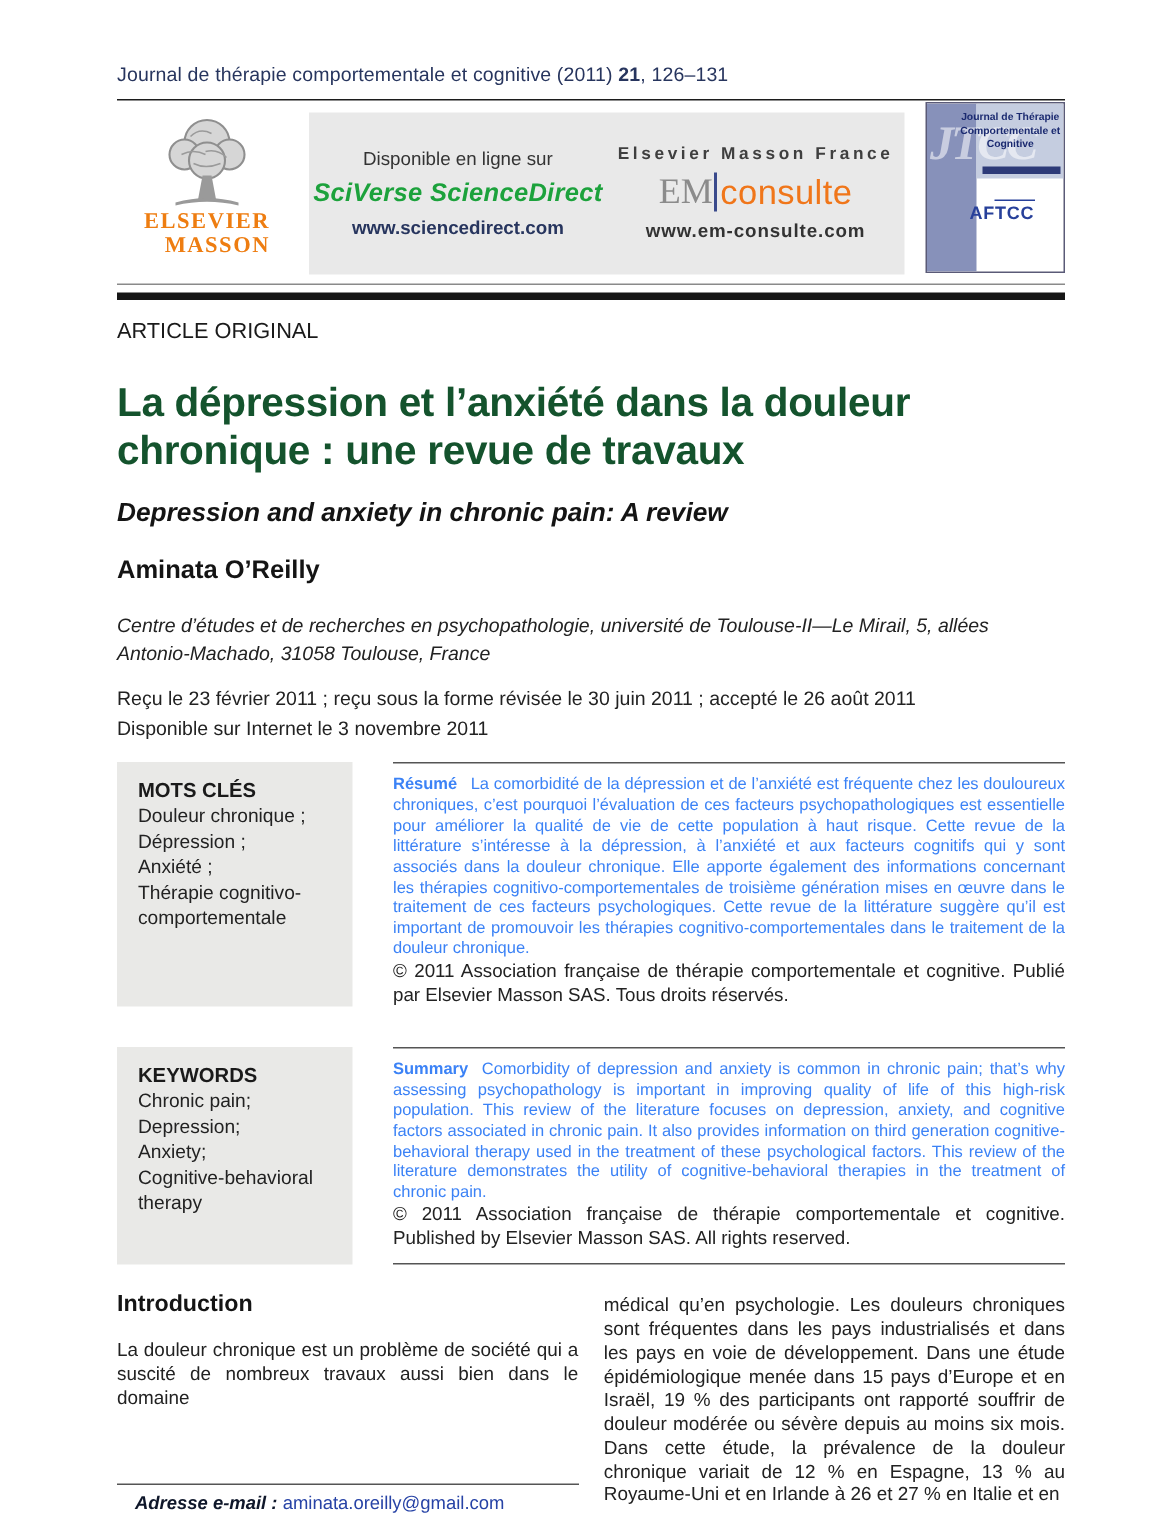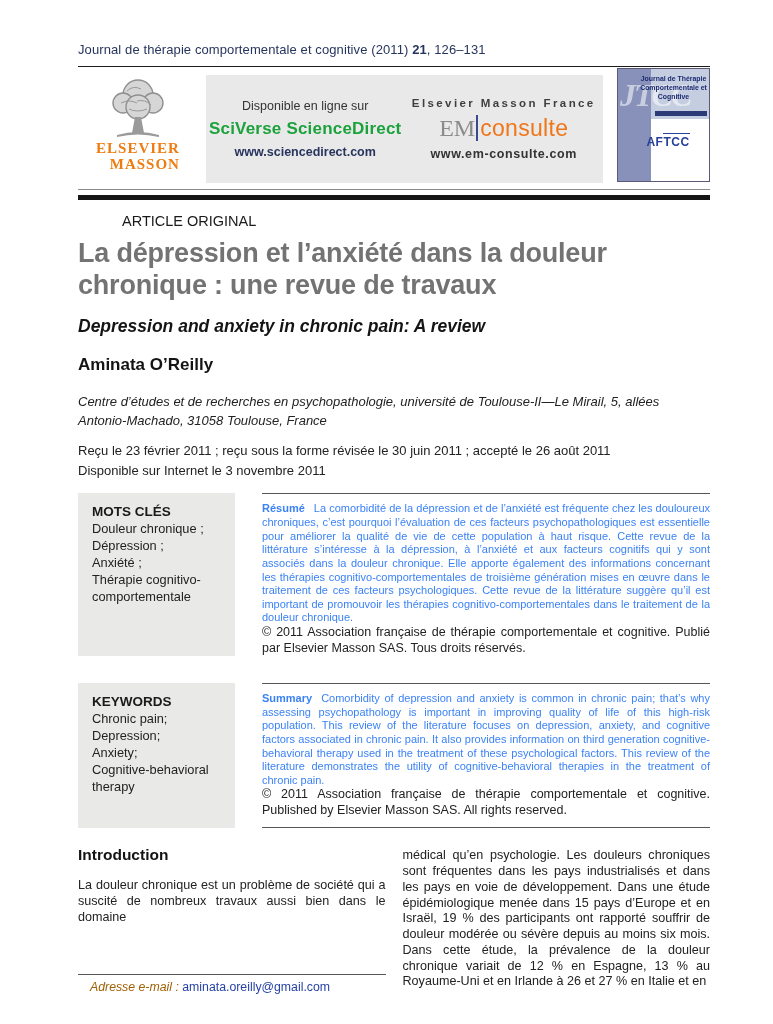--- a/index.html
+++ b/index.html
@@ -20,43 +20,43 @@
   .rule-thin { border:none; border-top:1.5px solid #1c1c1c; margin-top:9px; }
   .rule-hair { border:none; border-top:1px solid #8a8a8a; }
 
   
   .header-band { display:flex; align-items:stretch; height:108px; margin-top:8px; }
   .logo-block { width:120px; display:flex; flex-direction:column; align-items:center; justify-content:flex-start; padding-top:2px; }
   .logo-text { font-family:"Liberation Serif","DejaVu Serif",serif; color:#ee7d11; font-size:15px; font-weight:bold; letter-spacing:1px; line-height:1.08; text-align:right; margin-top:1px; }
   .gray-box { flex:1; margin-left:8px; background:#e9e9e9; display:flex; align-items:center; }
   .gray-cell { flex:1; display:flex; flex-direction:column; align-items:center; justify-content:center; gap:6px; }
   .avail-label { font-size:12.5px; color:#333; }
-  .sciverse { font-size:17px; font-weight:bold; color:#1ca23c; letter-spacing:.2px; }
+  .sciverse { font-size:17px; font-weight:bold; color:#1ca23c; letter-spacing:.2px;font-style:italic; }
   .sd-url { font-size:12.5px; color:#27355e; font-weight:bold; }
   .emf { font-size:11.5px; color:#3f3f3f; letter-spacing:2.4px; font-weight:bold; }
   .em-brand { display:flex; align-items:center; line-height:1; }
   .em-brand .em { font-family:"Liberation Serif","DejaVu Serif",serif; font-size:24px; color:#8b8b8b; }
   .em-brand .sep { display:inline-block; width:2px; height:26px; background:#3a4a8c; margin:0 2px 0 1px; }
   .em-brand .consulte { font-size:23px; color:#f0761a; letter-spacing:.3px; }
   .em-url { font-size:12.5px; color:#333; font-weight:bold; letter-spacing:.6px; }
 
   
   .cover { position:relative; width:93px; height:114px; margin-left:14px; margin-top:-7px; border:1px solid #5a5a77; background:#ffffff; overflow:hidden; flex-shrink:0; }
   .cover-strip { position:absolute; left:0; top:0; width:33px; height:100%; background:#8791ba; }
   .cover-top { position:absolute; left:33px; top:0; right:0; height:50px; background:#c5cde0; }
   .cover-title { position:absolute; top:6px; left:22px; right:2px; font-size:6.9px; font-weight:bold; color:#1b2a70; text-align:center; line-height:1.3; }
   .cover-watermark { position:absolute; top:8px; left:2px; font-family:"Liberation Serif","DejaVu Serif",serif; font-style:italic; font-weight:bold; font-size:32px; letter-spacing:-2px; color:rgba(255,255,255,.55); }
   .cover-bar { position:absolute; left:37px; top:42px; width:52px; height:5px; background:#2d3a78; }
   .cover-logo { position:absolute; left:24px; top:66px; width:52px; text-align:center; font-size:12px; font-weight:bold; color:#27409a; letter-spacing:.5px; }
   .cover-logo .over { border-top:1.5px solid #27409a; padding-top:1px; }
 
   
   .black-bar { height:5px; background:#161616; margin-top:5px; }
-  .section-label { margin-top:13px; font-size:14.5px; color:#1a1a1a;margin-left:44px; }
-  .title-fr { margin-top:9px; font-size:27px; font-weight:bold; color:#737373; line-height:1.18; letter-spacing:-.2px; max-width:620px; }
+  .section-label { margin-top:13px; font-size:14.5px; color:#1a1a1a; }
+  .title-fr { margin-top:24px; font-size:27px; font-weight:bold; color:#14532d; line-height:1.18; letter-spacing:-.2px; max-width:620px; }
   .title-en { margin-top:14px; font-size:17.5px; font-weight:bold; font-style:italic; color:#141414; }
   .author { margin-top:18px; font-size:17px; font-weight:bold; color:#141414; }
   .affiliation { margin-top:18px; font-size:13px; font-style:italic; line-height:1.45; color:#222; max-width:640px; }
   .dates { margin-top:11px; font-size:13px; line-height:1.5; color:#222; }
 
   
   .abstract-grid { margin-top:13px; display:grid; grid-template-columns:157px 1fr; column-gap:13px; row-gap:12px;gap:27px; }
   .kw-box { background:#e9e9e7; padding:11px 12px 12px 14px; }
   .kw-title { font-size:13.5px; font-weight:bold; color:#1a1a1a; margin-bottom:2px; }
   .kw-item { display:block; font-size:12.8px; line-height:1.32; color:#222; }
@@ -66,21 +66,21 @@
   .abs-label { font-weight:bold; margin-right:9px; }
   .abs-copy { font-size:12.5px; line-height:1.24; text-align:justify; color:#222; }
 
   
   .body-cols { margin-top:18px; display:grid; grid-template-columns:1fr 1fr; column-gap:17px; min-height:148px; }
   .col { display:flex; flex-direction:column; }
   .intro-h { font-size:15.5px; font-weight:bold; color:#141414; }
   .body-p { margin-top:14px; font-size:12.6px; line-height:1.25; text-align:justify; color:#222; }
   .body-p.first-line-top { margin-top:2px; }
   .footnote { margin-top:auto; border-top:1px solid #555; padding-top:5px; font-size:12.3px; }
-  .footnote .fn-label { font-style:italic; color:#a16207; padding-left:12px; }
+  .footnote .fn-label { font-style:italic; color:#0f172a; padding-left:12px;font-weight:bold; }
   .link { color:#2743a6; text-decoration:none; cursor:pointer; }
 </style>
 </head>
 <body>
 
 <div class="page">
 
   <div class="citation">
     <span>Journal de thérapie comportementale et cognitive (2011) </span><b>21</b><span>, 126–131</span>
   </div>

